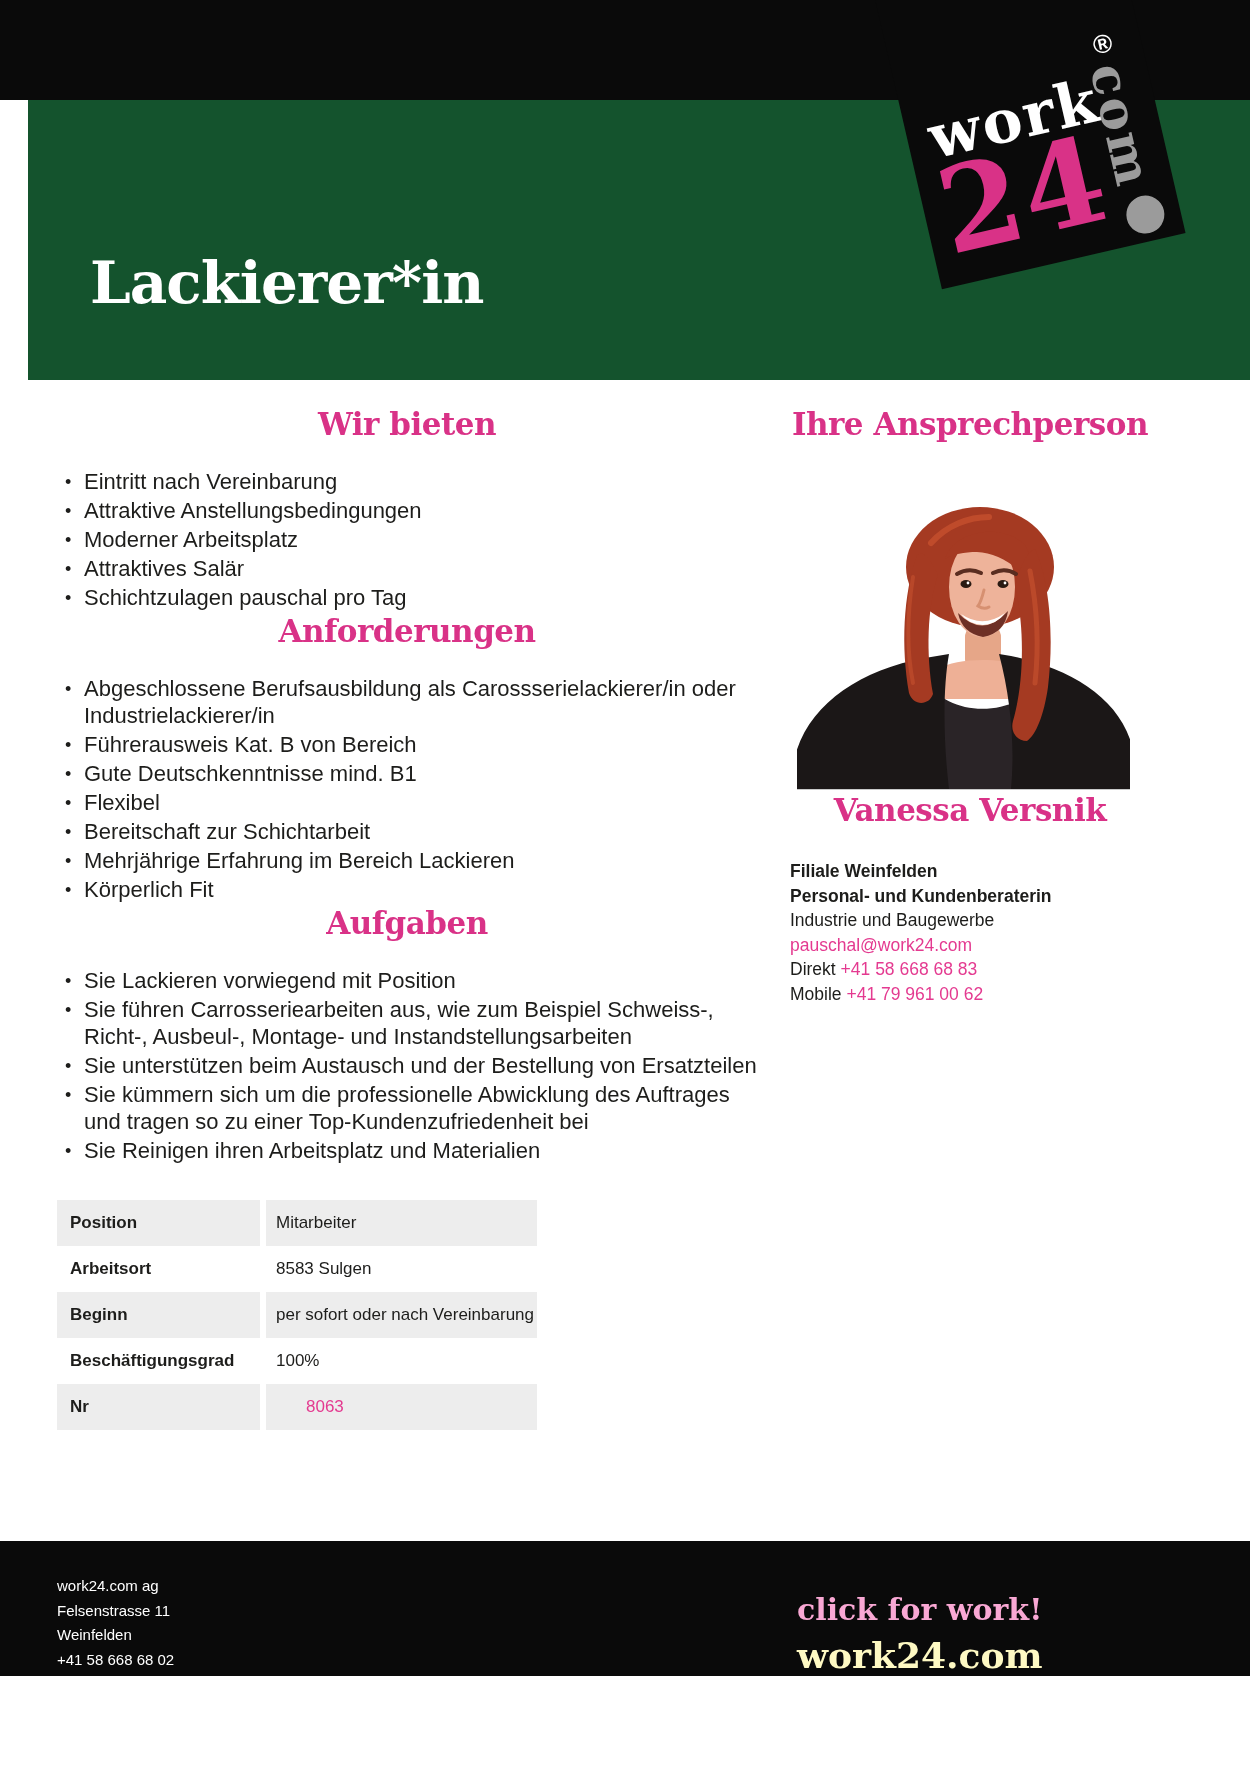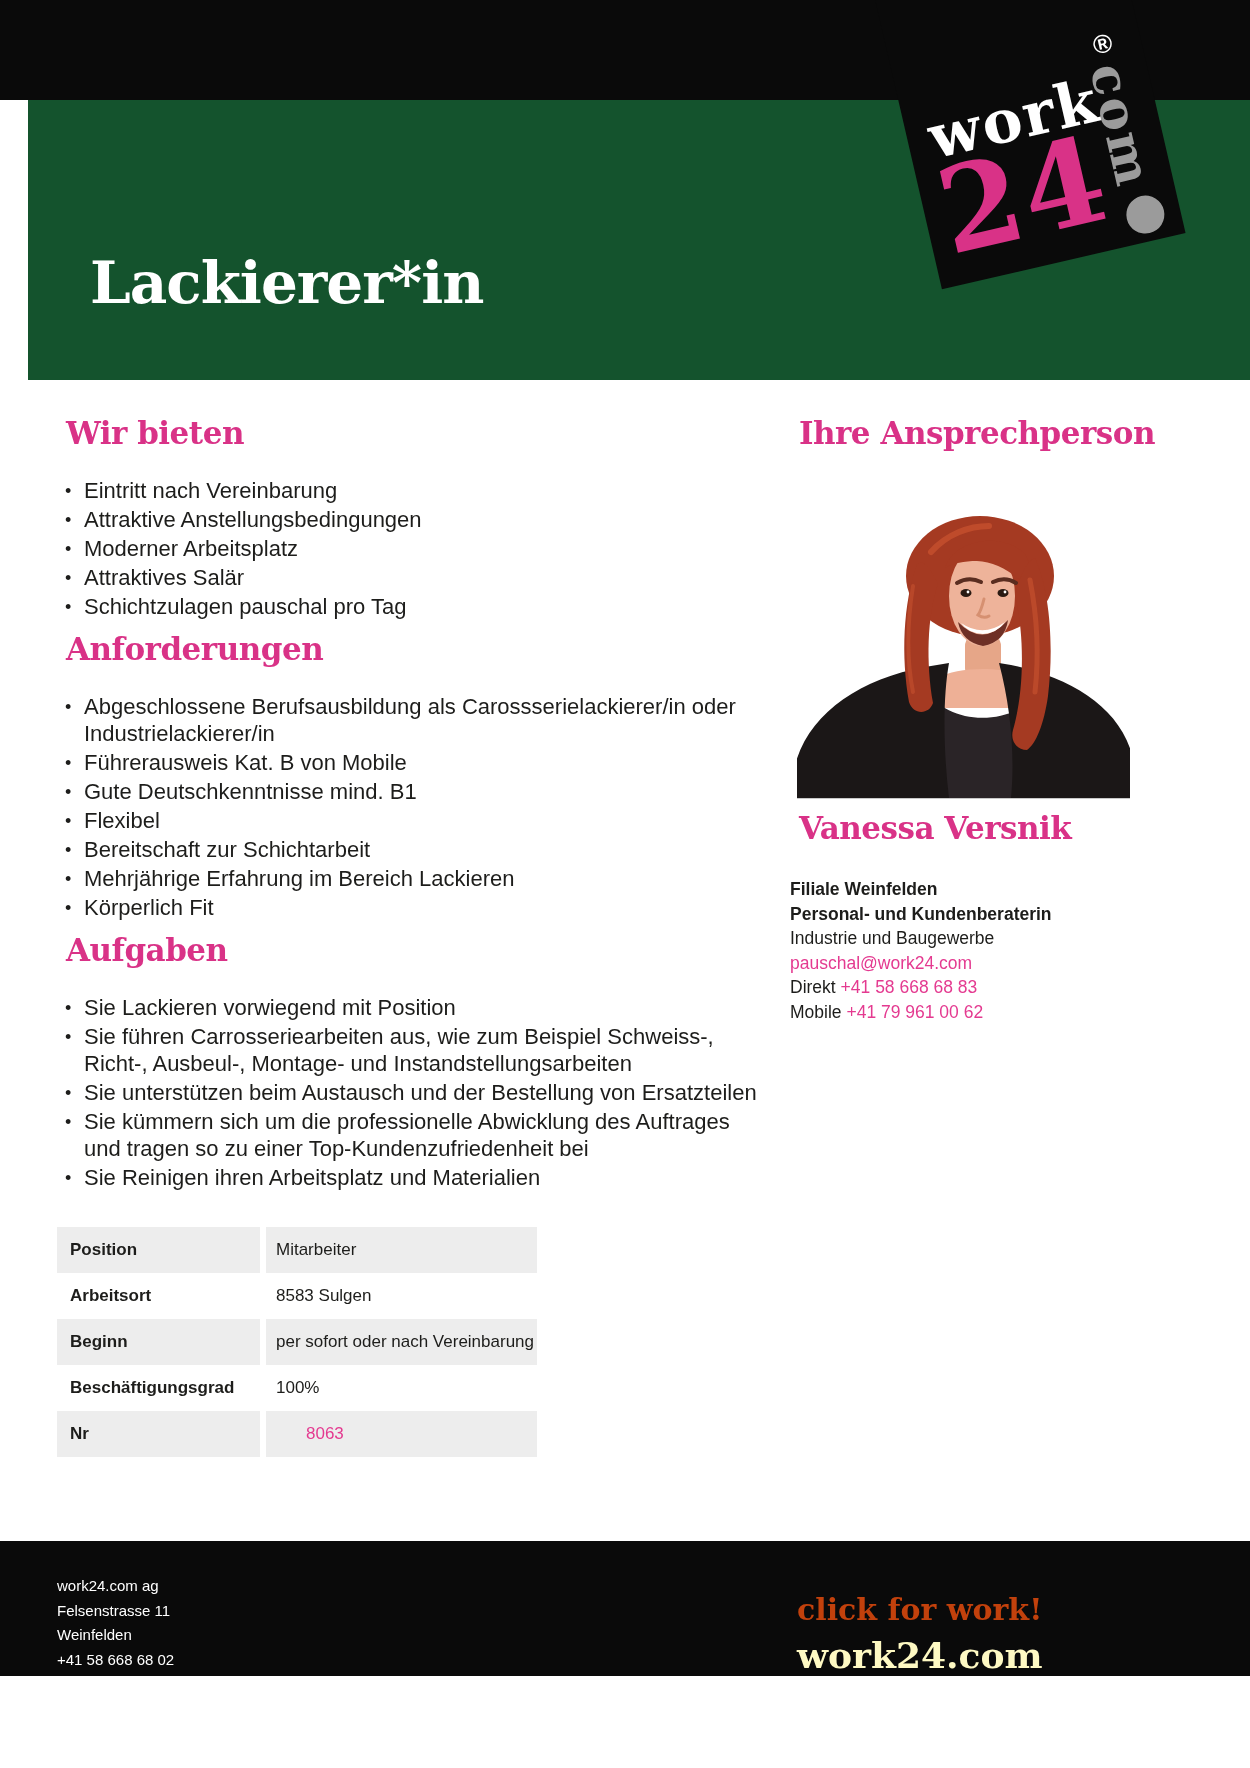--- a/index.html
+++ b/index.html
@@ -25,23 +25,23 @@
     font-family:"DejaVu Serif","Liberation Serif",serif; font-weight:700;
   }
   .logo-work { position:absolute; left:22px; top:120px; font-size:60px; line-height:1; letter-spacing:2px; color:#ffffff; }
   .logo-24   { position:absolute; left:16px; top:168px; font-size:118px; line-height:1; letter-spacing:2px; color:#d93287; }
   .logo-com  { position:absolute; left:186px; top:118px; font-size:50px; line-height:1; letter-spacing:3px; color:#9b9b9b;
                writing-mode:vertical-rl; }
   .logo-dot  { position:absolute; left:196px; top:254px; width:38px; height:38px; border-radius:50%; background:#9b9b9b; }
   .logo-reg  { position:absolute; left:202px; top:82px; font-size:26px; color:#ffffff; font-family:"Liberation Sans",sans-serif; }
   
   h2.sec {
-    margin:9px; font-family:"DejaVu Serif","Liberation Serif",serif;
+    margin:0; font-family:"DejaVu Serif","Liberation Serif",serif;
     font-weight:700; font-size:31px; line-height:40px; letter-spacing:-0.5px;
-    color:#d93287; white-space:nowrap;
+    color:#d93287; white-space:nowrap;text-align:center;
   }
   
   .col-left  { position:absolute; left:57px;  top:404px; width:700px; }
   .col-right { position:absolute; left:790px; top:404px; width:360px; }
   
   ul.bullets { list-style:none; margin:24px 0 0 0; padding:0; font-size:22px; line-height:27px; }
   ul.bullets li { position:relative; padding-left:27px; }
   ul.bullets li + li { margin-top:2px; }
   .bullet { position:absolute; left:8px; top:-1px; color:#1d1d1b; }
   .bullet::before { content:"•"; font-size:18px; }
@@ -61,21 +61,21 @@
   .contact-name { margin-top:21px; }
   .contact-block { margin-top:29px; font-size:17.5px; line-height:24.5px; }
   .contact-block .bold { font-weight:bold; }
   a.plink { color:#e43a90; text-decoration:none; cursor:pointer; }
   
   .footer { position:absolute; left:0; top:1541px; width:100%; height:135px; background:#0a0a0a; color:#ffffff; }
   .footer-address { position:absolute; left:57px; top:33px; font-size:15px; line-height:24.5px; }
   .footer-slogan  {
     position:absolute; left:797px; top:52px;
     font-family:"DejaVu Serif","Liberation Serif",serif; font-weight:700;
-    font-size:30px; line-height:34px; color:#c2410c; white-space:nowrap;
+    font-size:30px; line-height:34px; color:#f9a8d4; white-space:nowrap;
   }
   .footer-website {
     position:absolute; left:797px; top:94px;
     font-family:"DejaVu Serif","Liberation Serif",serif; font-weight:700;
     font-size:36px; line-height:40px; color:#fef9c3; white-space:nowrap; text-decoration:none; cursor:pointer;
   }
 </style>
 </head>
 <body>
 
@@ -100,21 +100,21 @@
       <li><span class="bullet"></span><span>Eintritt nach Vereinbarung</span></li>
       <li><span class="bullet"></span><span>Attraktive Anstellungsbedingungen</span></li>
       <li><span class="bullet"></span><span>Moderner Arbeitsplatz</span></li>
       <li><span class="bullet"></span><span>Attraktives Salär</span></li>
       <li><span class="bullet"></span><span>Schichtzulagen pauschal pro Tag</span></li>
     </ul>
 
     <h2 class="sec mt6">Anforderungen</h2>
     <ul class="bullets">
       <li><span class="bullet"></span><span>Abgeschlossene Berufsausbildung als Carossserielackierer/in oder Industrielackierer/in</span></li>
-      <li><span class="bullet"></span><span>Führerausweis Kat. B von Mobile</span></li>
+      <li><span class="bullet"></span><span>Führerausweis Kat. B von Bereich</span></li>
       <li><span class="bullet"></span><span>Gute Deutschkenntnisse mind. B1</span></li>
       <li><span class="bullet"></span><span>Flexibel</span></li>
       <li><span class="bullet"></span><span>Bereitschaft zur Schichtarbeit</span></li>
       <li><span class="bullet"></span><span>Mehrjährige Erfahrung im Bereich Lackieren</span></li>
       <li><span class="bullet"></span><span>Körperlich Fit</span></li>
     </ul>
 
     <h2 class="sec mt24">Aufgaben</h2>
     <ul class="bullets">
       <li><span class="bullet"></span><span>Sie Lackieren vorwiegend mit Position</span></li>

